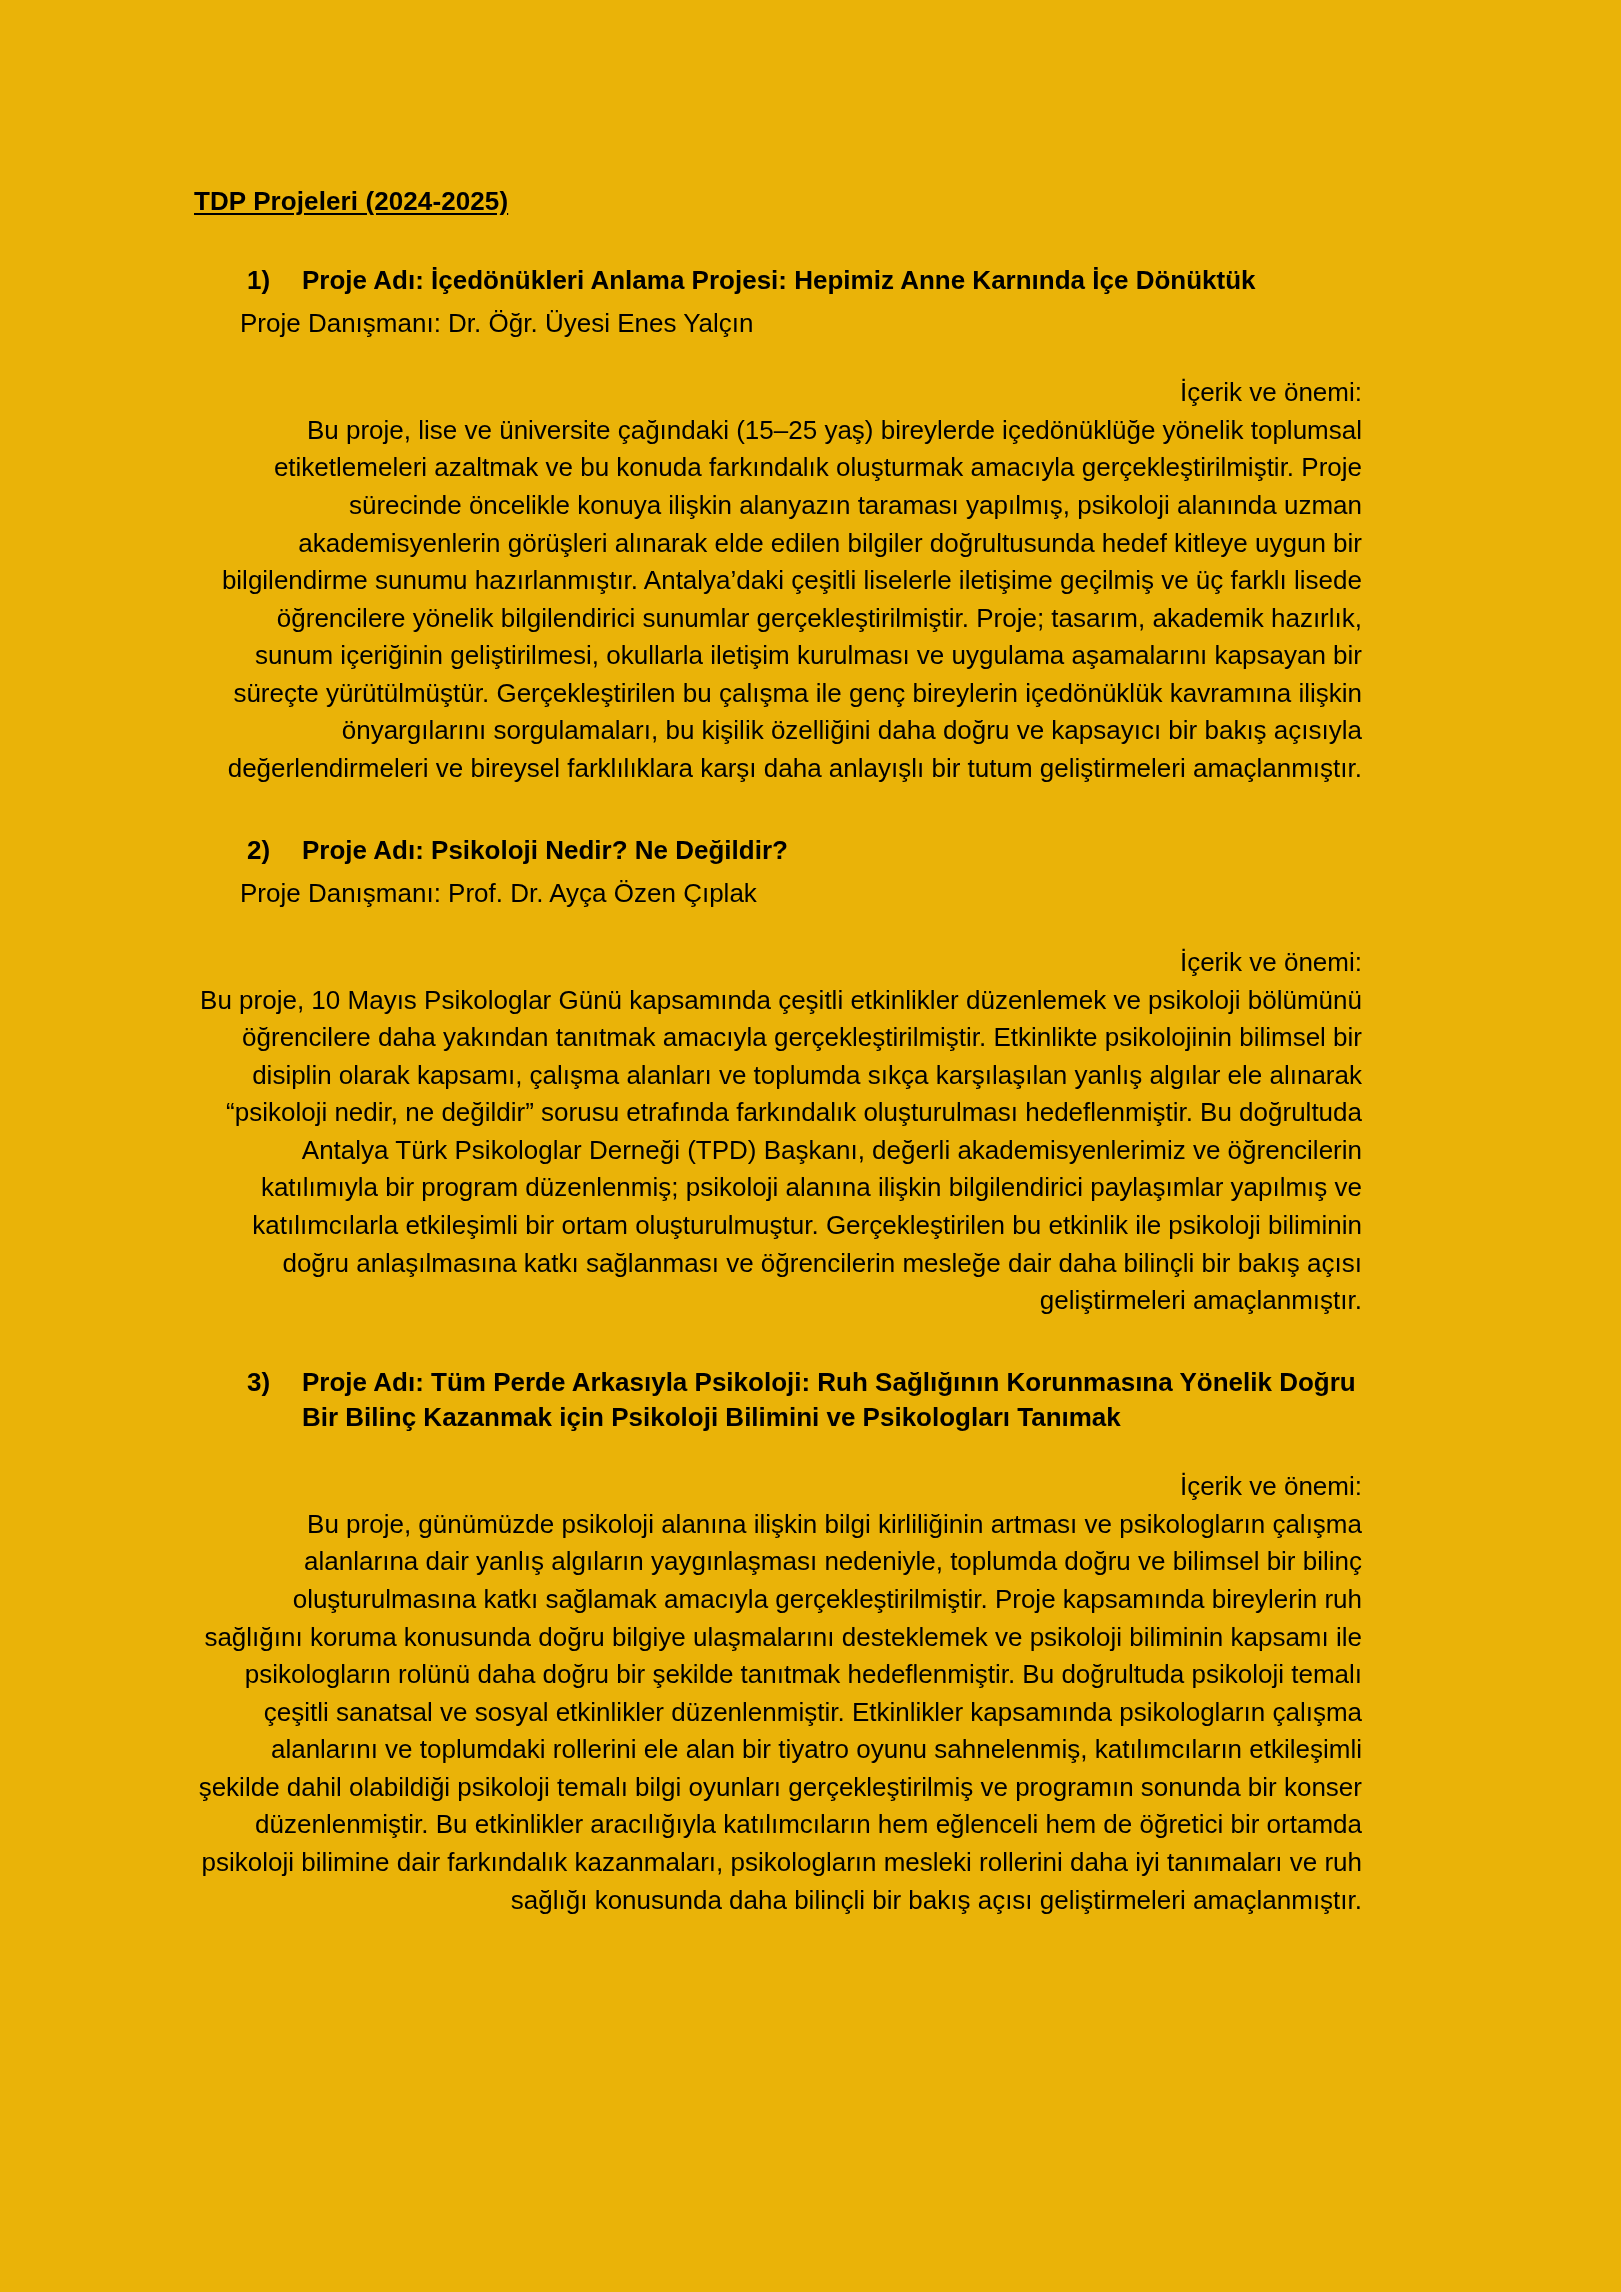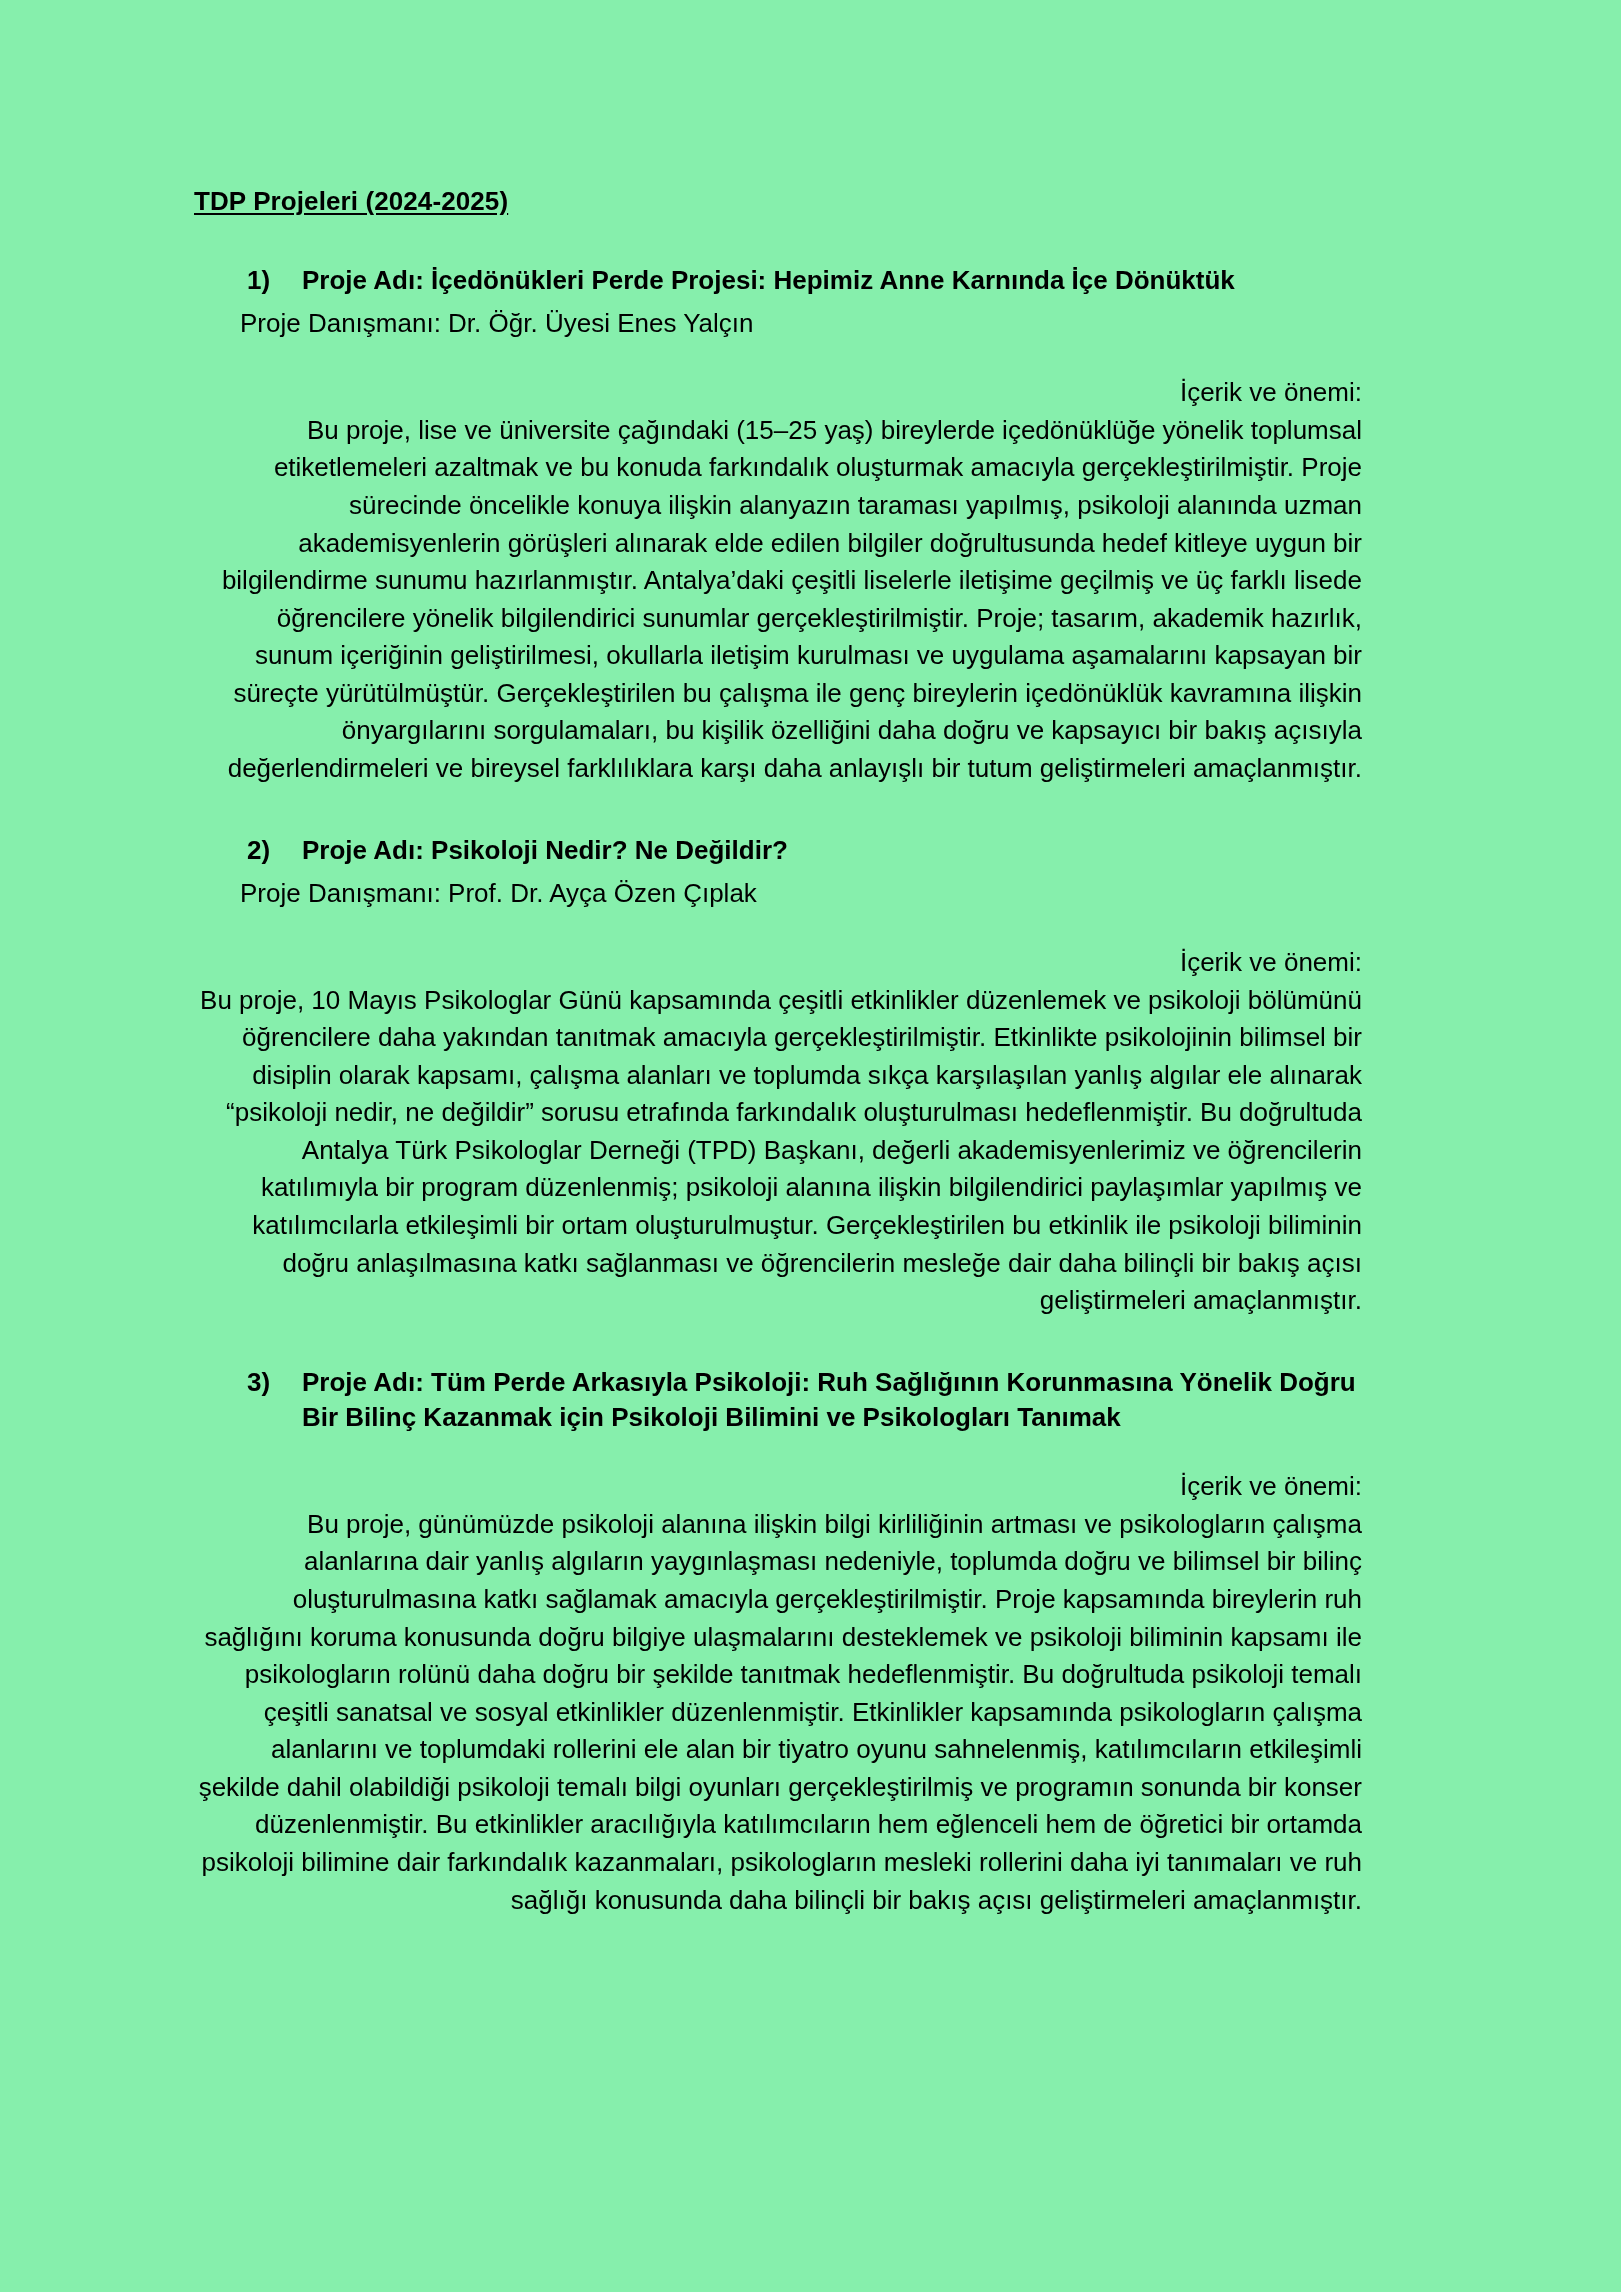--- a/index.html
+++ b/index.html
@@ -9,21 +9,21 @@
   }
   body {
     font-family: "Liberation Sans", sans-serif;
     color: #000000;
     -webkit-font-smoothing: antialiased;
   }
   .page {
     position: relative;
     width: 1621px;
     height: 2293px;
-    background: #86efac;
+    background: #eab308;
     margin: 0 auto;
     overflow: hidden;
     box-sizing: border-box;
   }
   .content {
     position: absolute;
     left: 194px;
     top: 186px;
     width: 1168px;
   }
@@ -88,21 +88,21 @@
 <body>
 
 <div class="page">
   <div class="content">
 
     <div class="doc-title"><span class="u">TDP Projeleri (2024-2025)</span></div>
 
     <div class="project">
       <div class="project-heading">
         <span class="proj-num">1)</span>
-        <span class="proj-title">Proje Adı: İçedönükleri Perde Projesi: Hepimiz Anne Karnında İçe Dönüktük</span>
+        <span class="proj-title">Proje Adı: İçedönükleri Anlama Projesi: Hepimiz Anne Karnında İçe Dönüktük</span>
       </div>
       <div class="project-advisor">Proje Danışmanı: Dr. Öğr. Üyesi Enes Yalçın</div>
       <div class="section-label">İçerik ve önemi:</div>
       <div class="body-text">Bu proje, lise ve üniversite çağındaki (15–25 yaş) bireylerde içedönüklüğe yönelik toplumsal etiketlemeleri azaltmak ve bu konuda farkındalık oluşturmak amacıyla gerçekleştirilmiştir. Proje sürecinde öncelikle konuya ilişkin alanyazın taraması yapılmış, psikoloji alanında uzman akademisyenlerin görüşleri alınarak elde edilen bilgiler doğrultusunda hedef kitleye uygun bir bilgilendirme sunumu hazırlanmıştır. Antalya’daki çeşitli liselerle iletişime geçilmiş ve üç farklı lisede öğrencilere yönelik bilgilendirici sunumlar gerçekleştirilmiştir. Proje; tasarım, akademik hazırlık, sunum içeriğinin geliştirilmesi, okullarla iletişim kurulması ve uygulama aşamalarını kapsayan bir süreçte yürütülmüştür. Gerçekleştirilen bu çalışma ile genç bireylerin içedönüklük kavramına ilişkin önyargılarını sorgulamaları, bu kişilik özelliğini daha doğru ve kapsayıcı bir bakış açısıyla değerlendirmeleri ve bireysel farklılıklara karşı daha anlayışlı bir tutum geliştirmeleri amaçlanmıştır.</div>
     </div>
 
     <div class="project">
       <div class="project-heading">
         <span class="proj-num">2)</span>
         <span class="proj-title">Proje Adı: Psikoloji Nedir? Ne Değildir?</span>

